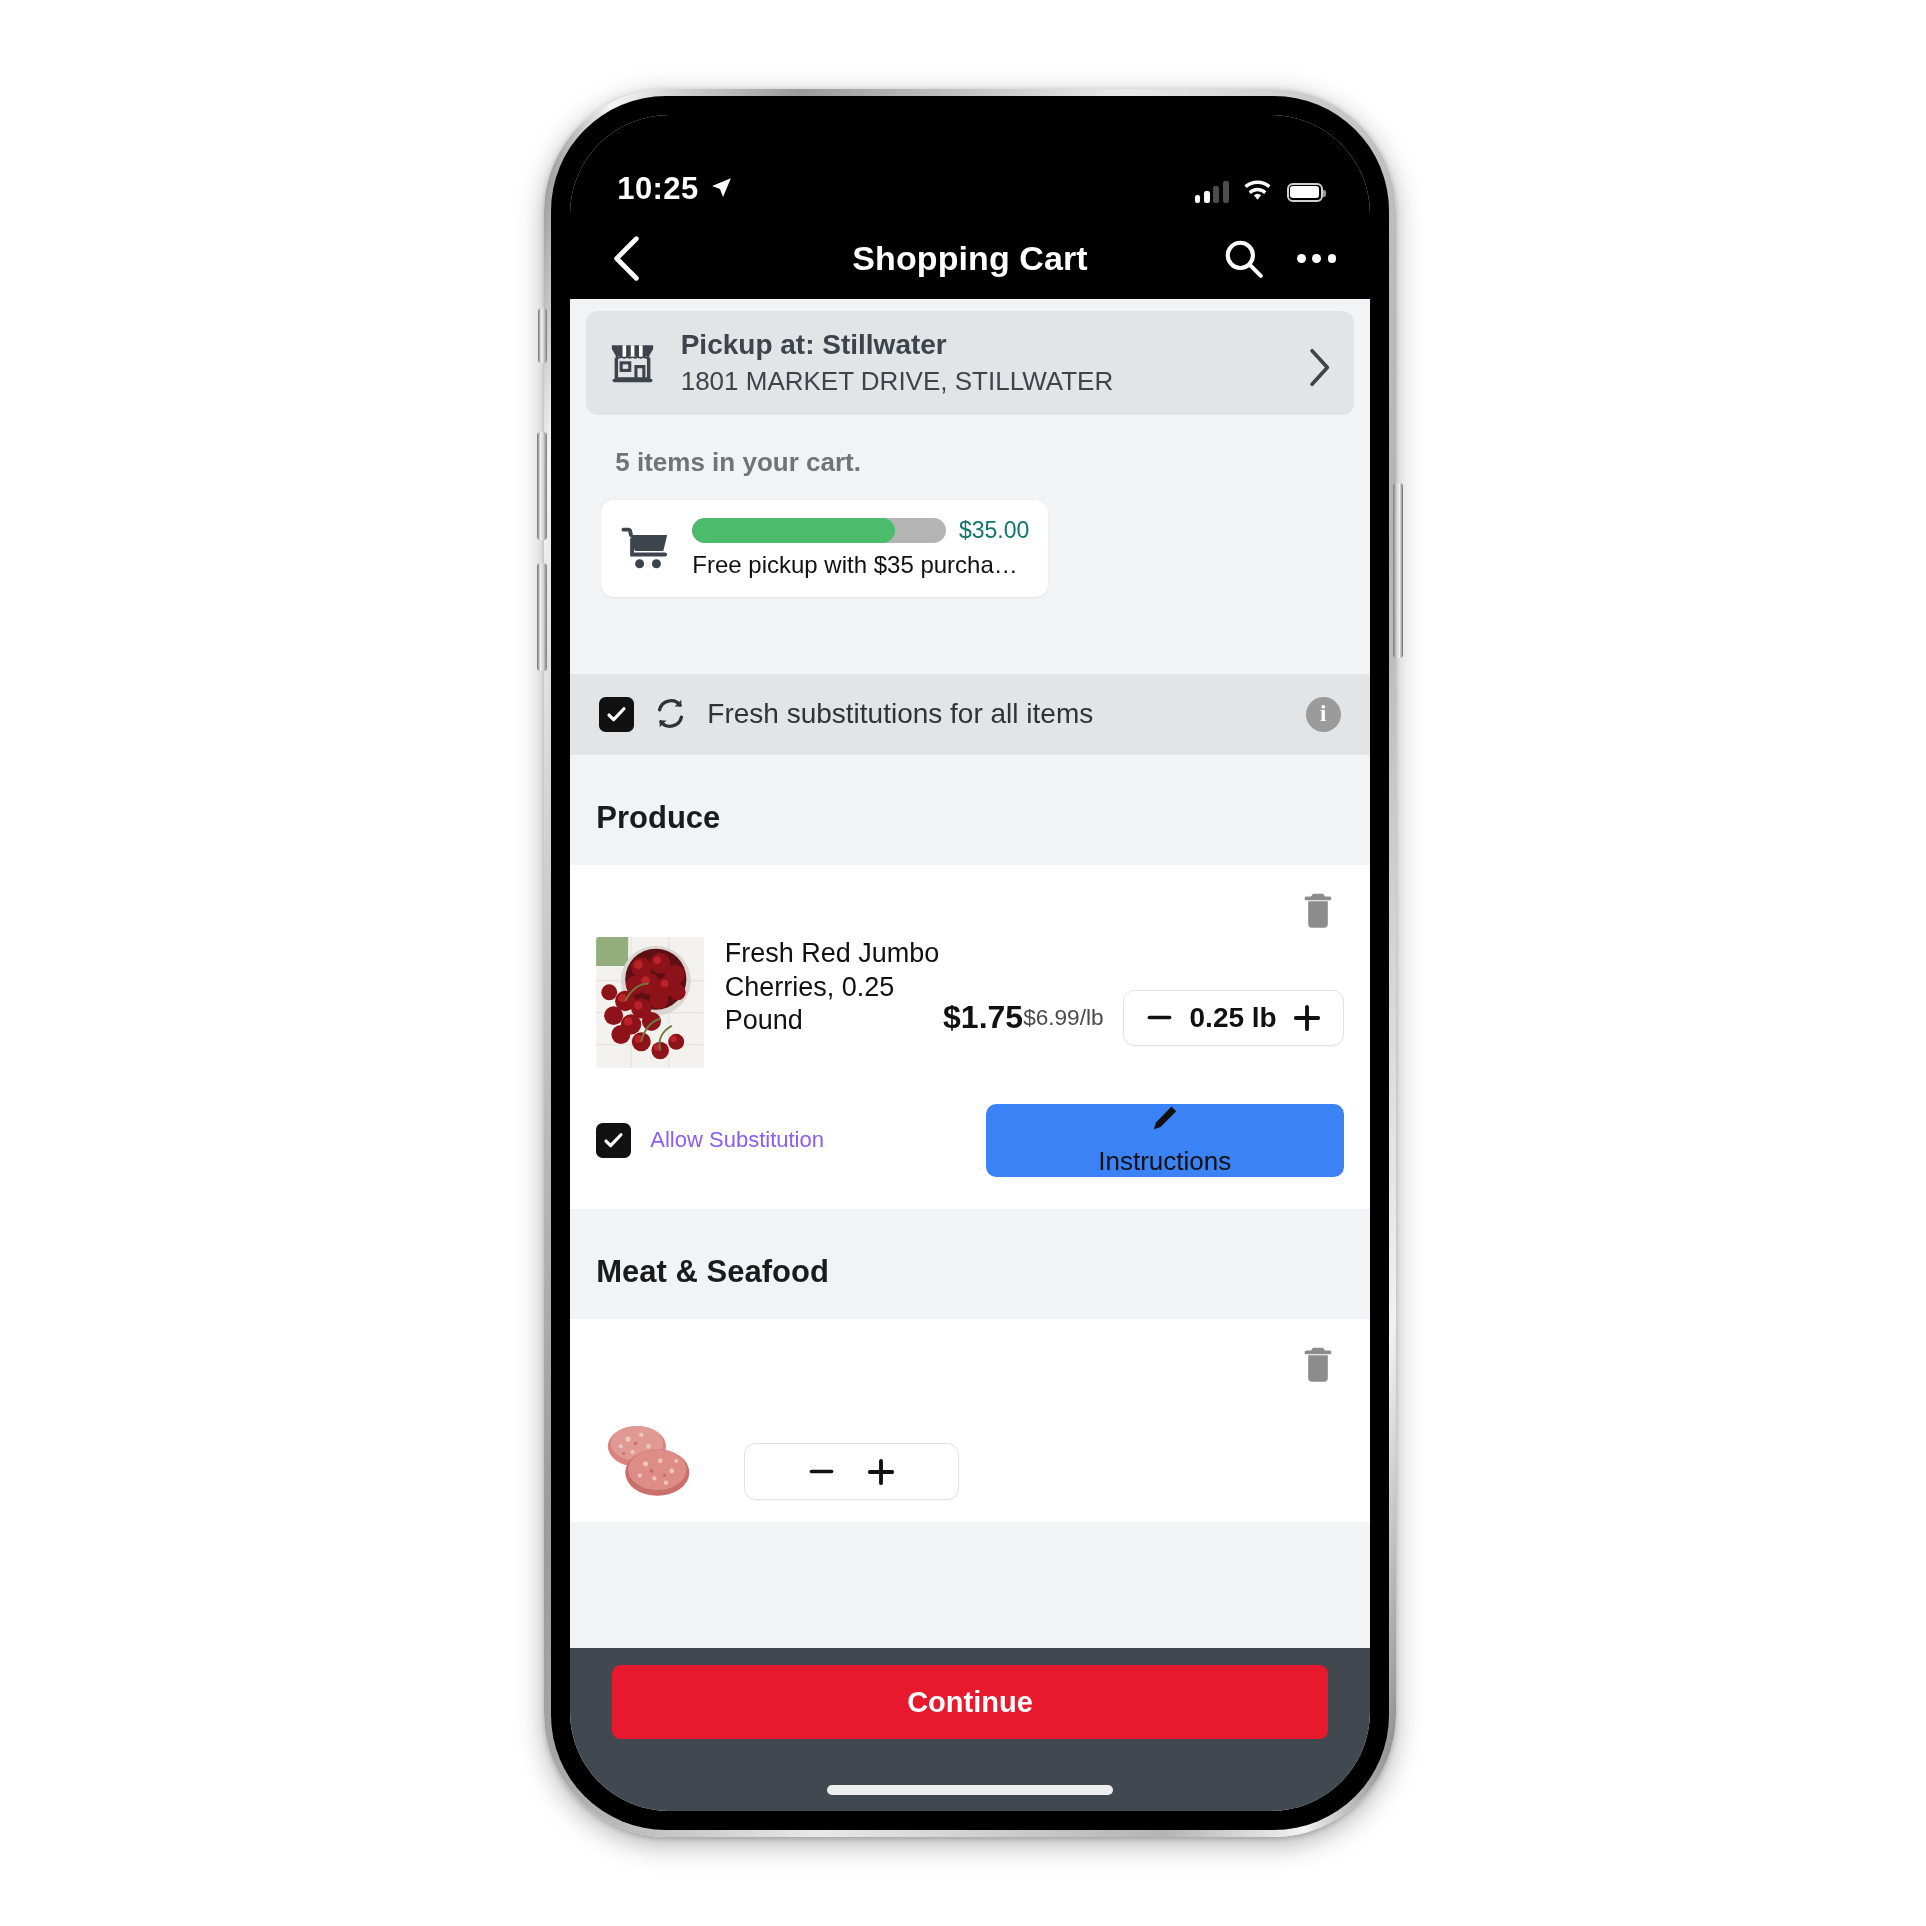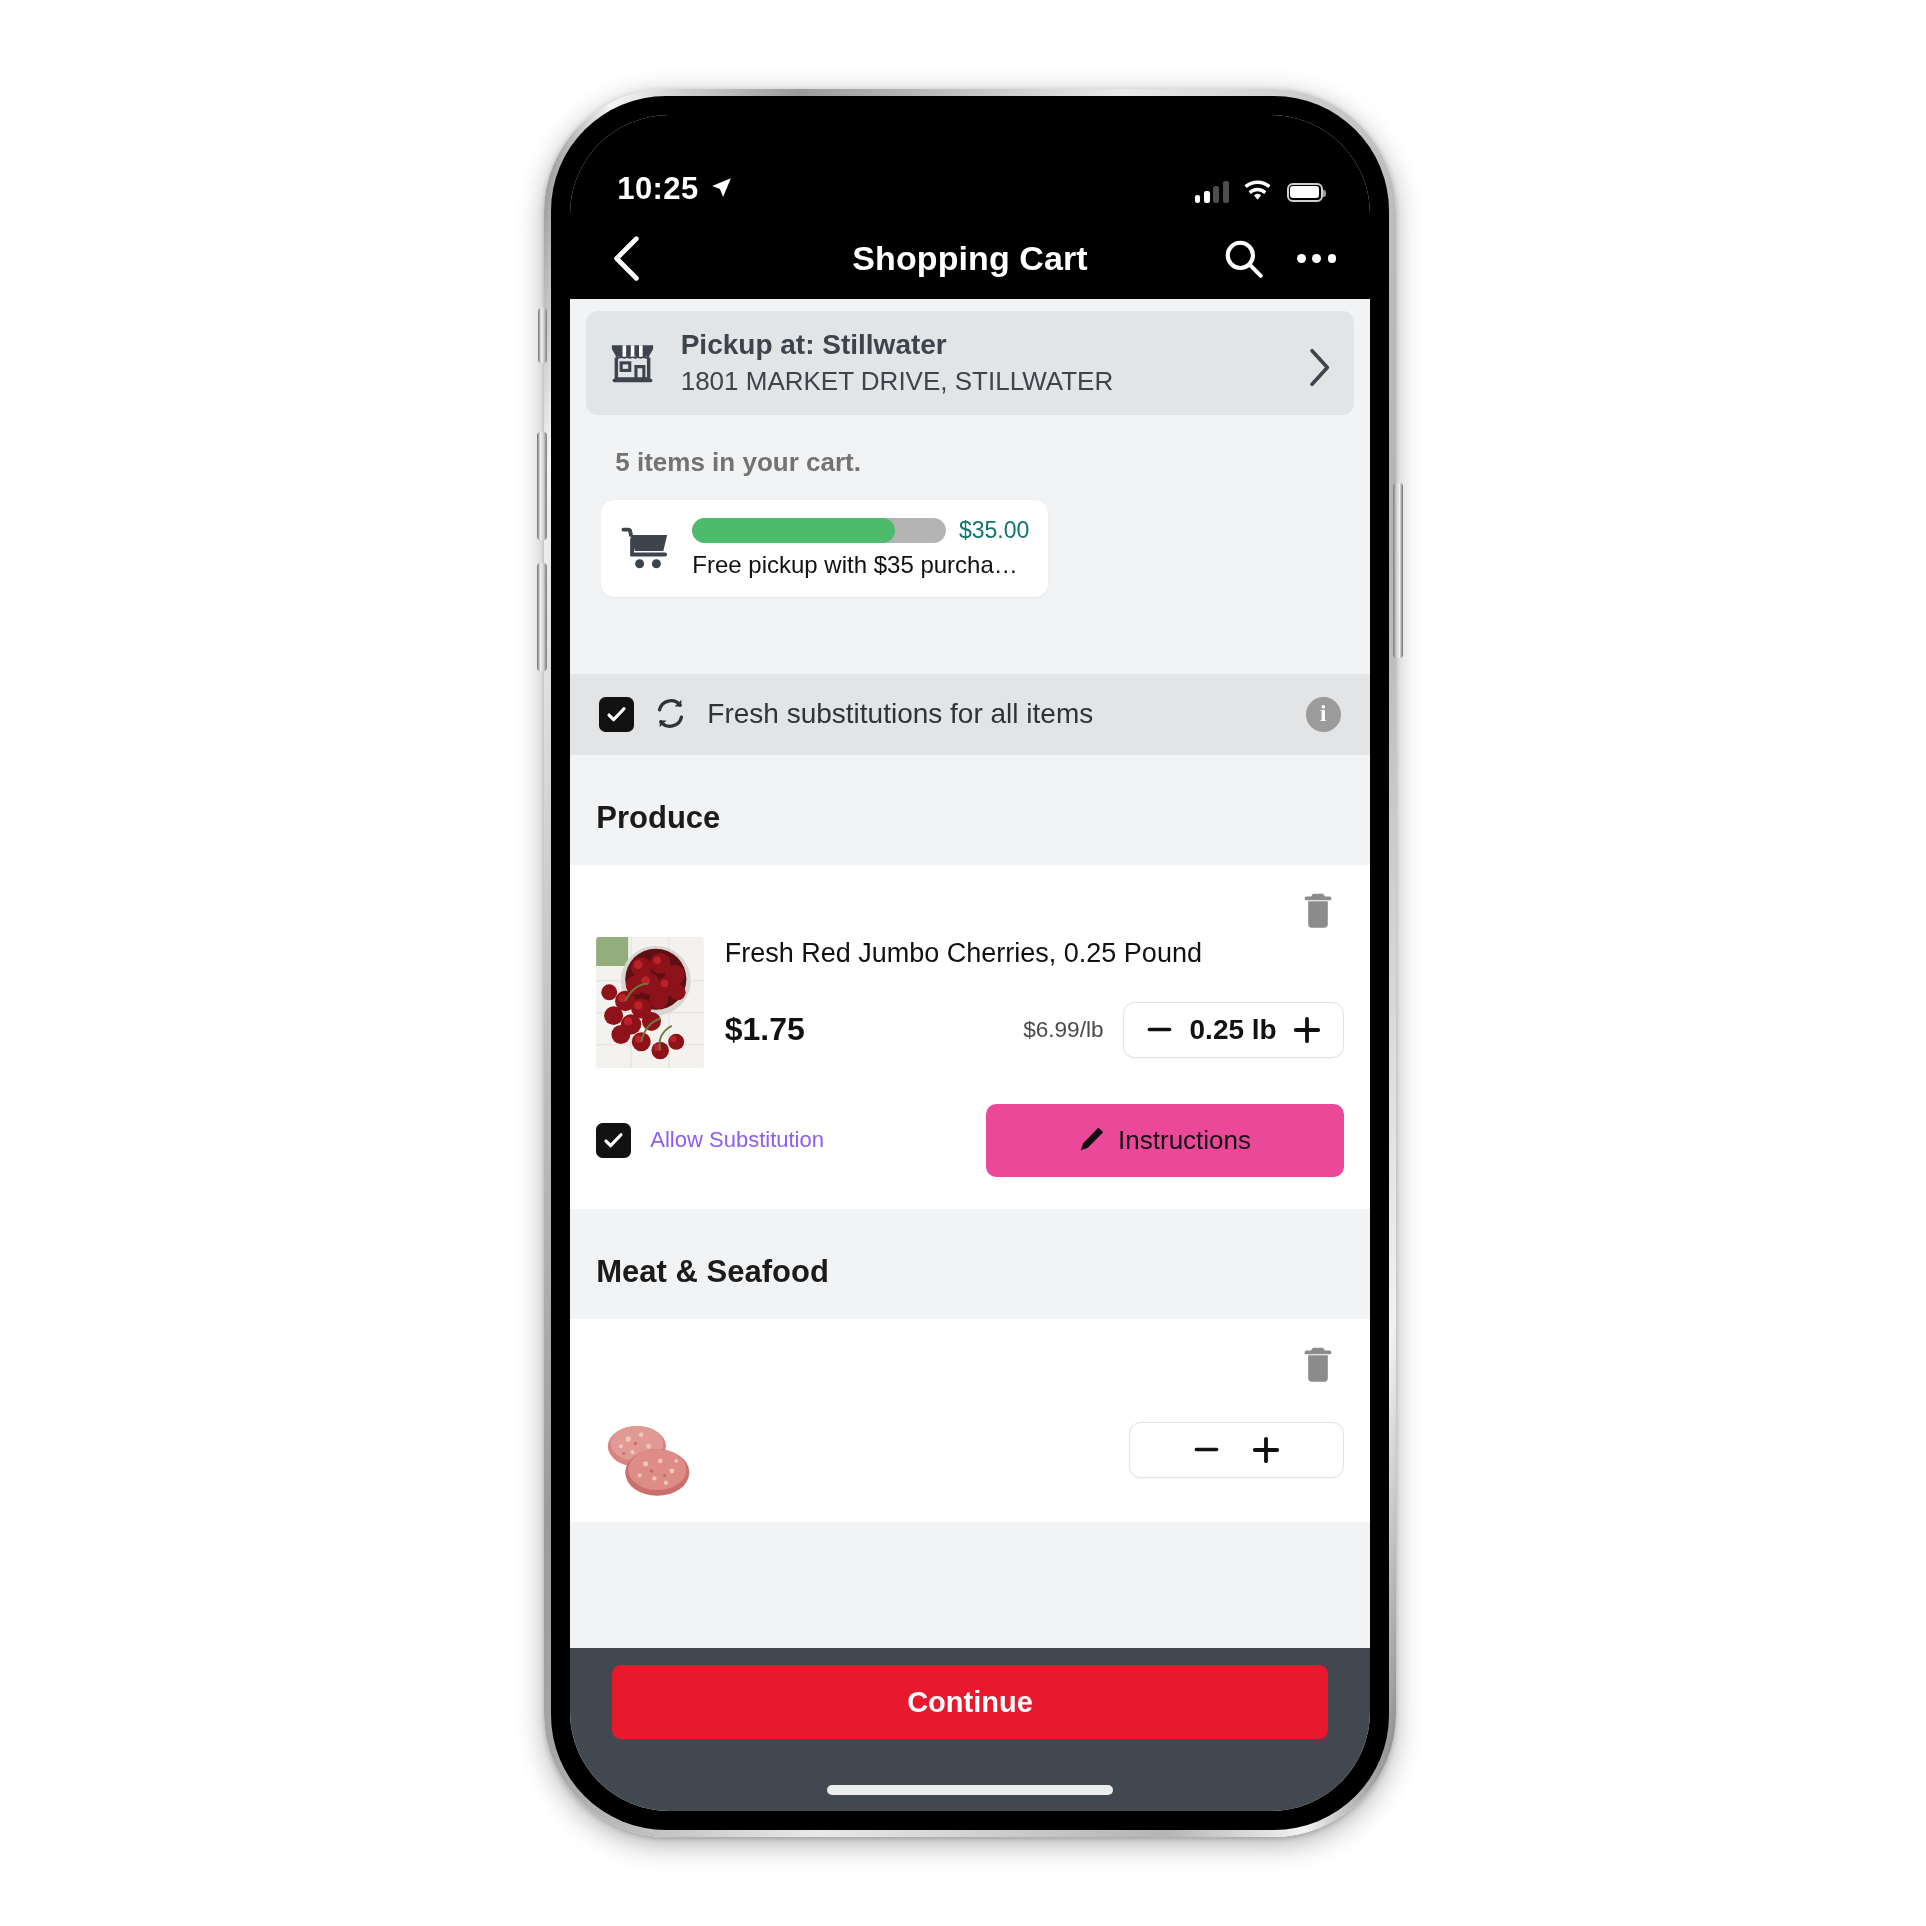--- a/index.html
+++ b/index.html
@@ -134,39 +134,39 @@
     color:#fff;display:flex;align-items:center;justify-content:center;font-size:23px;font-weight:700;font-family:"Liberation Serif",serif;cursor:pointer;}
 
   
   .sec-title{font-size:31px;font-weight:700;color:#1b1b1b;padding:45px 0 29px 26px;}
 
   .prod-card{background:#fff;padding:0 26px 0 26px;position:relative;}
   .trash-row{display:flex;justify-content:flex-end;padding:25px 8.8px 0 0;}
   .trash{width:34px;height:41px;cursor:pointer;}
   .prod-main{display:flex;gap:20.4px;padding-top:5.8px;}
   .prod-img{flex:0 0 auto;width:108px;height:131px;border-radius:2.9px;overflow:hidden;background:#fff;}
-  .prod-right{flex:1 1 auto;min-width:0;display:flex;flex-direction:column;}
+  .prod-right{flex:1 1 auto;min-width:0;display:flex;flex-direction:row;}
   .prod-name{font-size:27px;color:#111;line-height:1.25;}
   .price-row{display:flex;align-items:center;margin-top:31px;}
   .price{font-size:32px;font-weight:700;color:#111;}
   .unit{font-size:22.6px;color:#4a4a4a;margin-left:auto;margin-right:19px;white-space:nowrap;}
   .stepper{
     flex:0 0 auto;display:flex;align-items:center;gap:13px;
     border:1.5px solid #e2e2e2;border-radius:11.7px;background:#fff;
     padding:10.2px 19px;min-width:175px;justify-content:center;
     box-shadow:0 0.7px 1.5px rgba(0,0,0,.04);
   }
   .step-btn{width:34px;height:34px;display:flex;align-items:center;justify-content:center;cursor:pointer;}
   .qty{font-size:28px;font-weight:700;color:#111;white-space:nowrap;}
 
   .sub-row{display:flex;align-items:center;gap:19px;padding:36px 0 32px 0;}
   .sub-label{font-size:22px;color:#8b5cf6;}
   .instr-btn{
-    margin-left:auto;background:#ec4899;border-radius:10.2px;
-    width:358px;height:73px;display:flex;align-items:center;justify-content:center;gap:11.7px;cursor:pointer;
+    margin-left:auto;background:#3b82f6;border-radius:10.2px;
+    width:358px;height:73px;display:flex;align-items:center;justify-content:center;gap:11.7px;cursor:pointer;flex-direction:column;
   }
   .instr-txt{font-size:26px;color:#111;font-weight:400;}
 
   
   .bottombar{
     flex:0 0 auto;background:#414850;padding:17.5px 42px 0 42px;
     display:flex;flex-direction:column;align-items:center;height:163px;box-sizing:border-box;
   }
   .continue{
     width:100%;height:74px;background:#e8192c;border-radius:8.8px;

